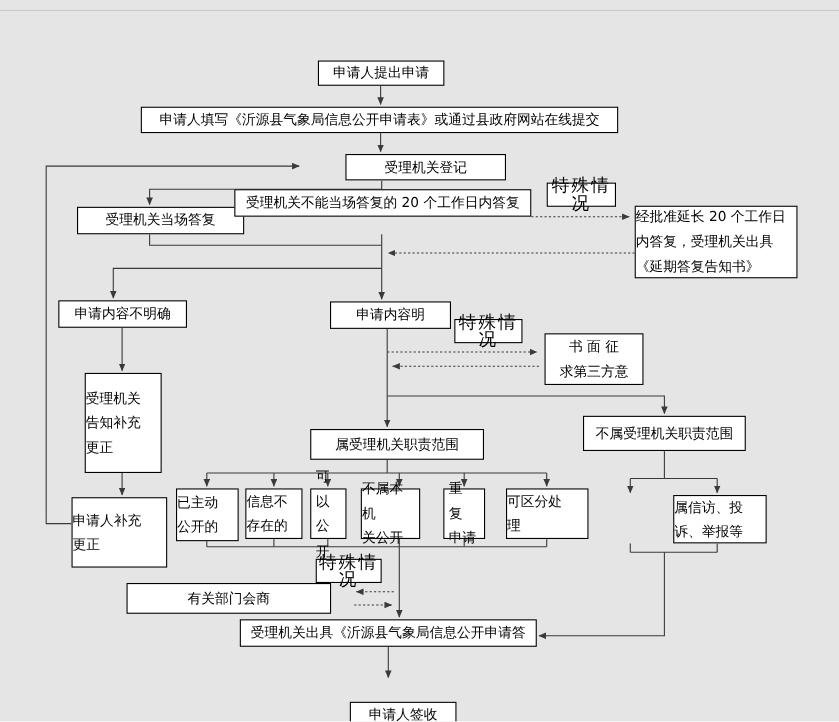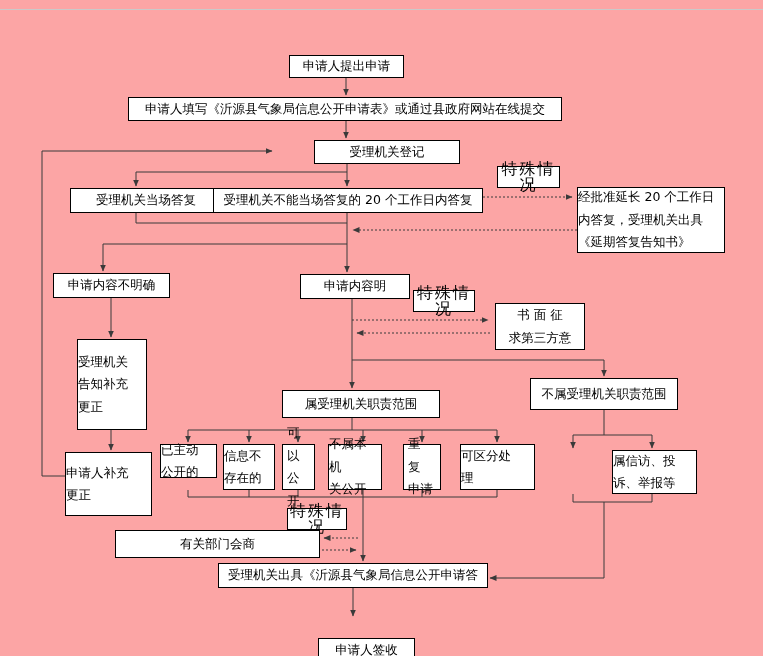--- a/index.html
+++ b/index.html
@@ -1,16 +1,16 @@
 <!DOCTYPE html>
 <html><head>
 <meta charset="utf-8">
 <style>
   html,body{margin:0;padding:0;background:#fff;}
-  #canvas{position:relative;width:763px;height:656px;background:#fca5a5;overflow:hidden;
+  #canvas{position:relative;width:763px;height:656px;background:#e5e5e5;overflow:hidden;
           font-family:"DejaVu Sans","Liberation Sans",sans-serif;color:#000;}
   #wires{position:absolute;left:0;top:0;width:763px;height:656px;}
   .nb{position:absolute;box-sizing:border-box;border:1px solid #000;background:#fff;
       display:flex;align-items:center;justify-content:center;text-align:center;
       font-size:12.5px;line-height:1.5;white-space:pre-line;}
   .l{justify-content:flex-start;text-align:left;padding-left:0;padding-right:4px;}
   .lh{line-height:1.8;}
   .sm{font-size:16px;letter-spacing:2px;line-height:1;}
   .topline{position:absolute;left:0;top:9px;width:763px;height:1px;background:#c9c9c9;}
   .s{stroke:#3a3a3a;stroke-width:1;fill:none;}
@@ -88,21 +88,21 @@
   </svg>
 
   <div class="nb" style="left:289px;top:55px;width:115px;height:23px;">申请人提出申请</div>
 
   <div class="nb" style="left:128px;top:97px;width:434px;height:24px;">申请人填写《沂源县气象局信息公开申请表》或通过县政府网站在线提交</div>
 
   <div class="nb" style="left:274px;top:140px;width:146px;height:24px;margin-left:40px;">受理机关登记</div>
 
   <div class="nb" style="left:70px;top:188px;width:152px;height:25px;">受理机关当场答复</div>
 
-  <div class="nb" style="left:213px;top:188px;width:270px;height:25px;">受理机关不能当场答复的 20 个工作日内答复</div>
+  <div class="nb" style="left:213px;top:172px;width:270px;height:25px;">受理机关不能当场答复的 20 个工作日内答复</div>
 
   <div class="nb sm" style="left:497px;top:166px;width:63px;height:22px;">特殊情况</div>
 
   <div class="nb l lh" style="left:577px;top:187px;width:148px;height:66px;">经批准延长 20 个工作日
 内答复，受理机关出具
 《延期答复告知书》</div>
 
   <div class="nb" style="left:53px;top:273px;width:117px;height:25px;">申请内容不明确</div>
 
   <div class="nb" style="left:300px;top:274px;width:110px;height:25px;">申请内容明</div>
@@ -116,21 +116,21 @@
 告知补充
 更正</div>
 
   <div class="nb l lh" style="left:65px;top:452px;width:87px;height:64px;">申请人补充
 更正</div>
 
   <div class="nb" style="left:282px;top:390px;width:158px;height:28px;">属受理机关职责范围</div>
 
   <div class="nb" style="left:530px;top:378px;width:148px;height:32px;">不属受理机关职责范围</div>
 
-  <div class="nb l lh" style="left:160px;top:444px;width:57px;height:34px;">已主动
+  <div class="nb l lh" style="left:160px;top:444px;width:57px;height:48px;">已主动
 公开的</div>
 
   <div class="nb l lh" style="left:223px;top:444px;width:52px;height:46px;">信息不
 存在的</div>
 
   <div class="nb l lh" style="left:282px;top:444px;width:33px;height:46px;padding-left:4px;">可以
 公开</div>
 
   <div class="nb l lh" style="left:328px;top:444px;width:54px;height:46px;">不属本机
 关公开</div>
@@ -140,18 +140,18 @@
 
   <div class="nb l lh" style="left:460px;top:444px;width:75px;height:46px;">可区分处
 理</div>
 
 
   <div class="nb l lh" style="left:612px;top:450px;width:85px;height:44px;">属信访、投
 诉、举报等</div>
 
   <div class="nb sm" style="left:287px;top:508px;width:60px;height:22px;">特殊情况</div>
 
-  <div class="nb" style="left:115px;top:530px;width:205px;height:28px;">有关部门会商</div>
+  <div class="nb" style="left:115px;top:530px;width:186px;height:28px;">有关部门会商</div>
 
   <div class="nb" style="left:218px;top:563px;width:270px;height:25px;">受理机关出具《沂源县气象局信息公开申请答</div>
 
   <div class="nb" style="left:318px;top:638px;width:97px;height:25px;">申请人签收</div>
 </div>
 
 </body></html>

